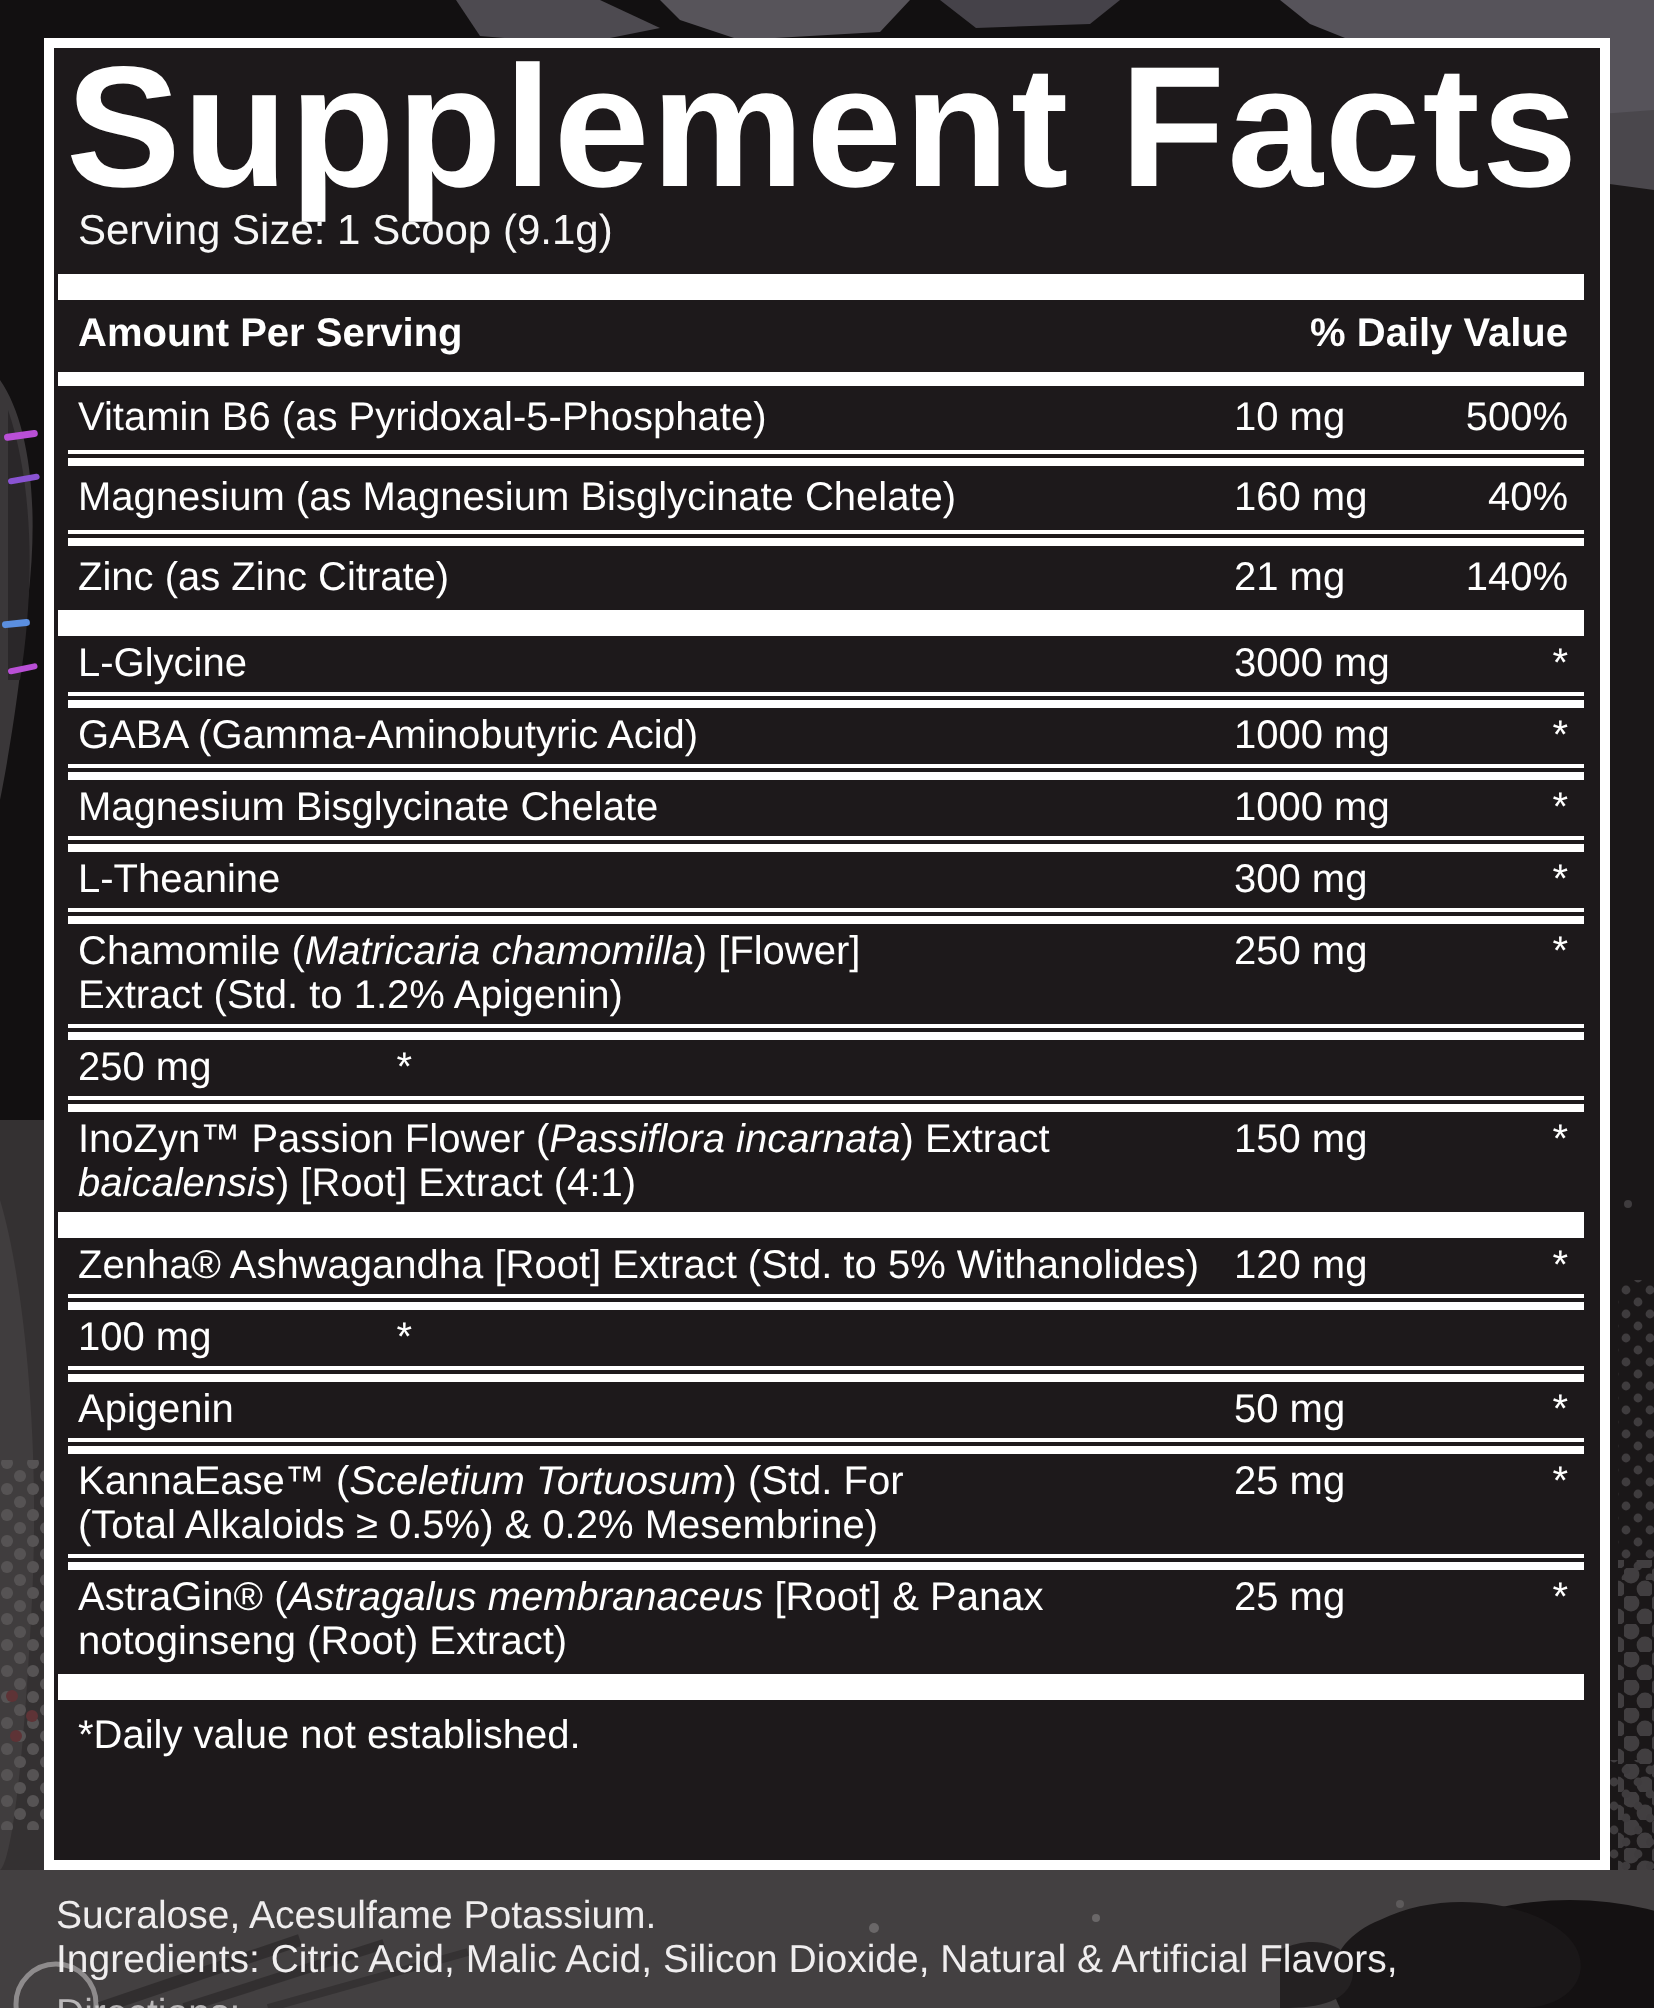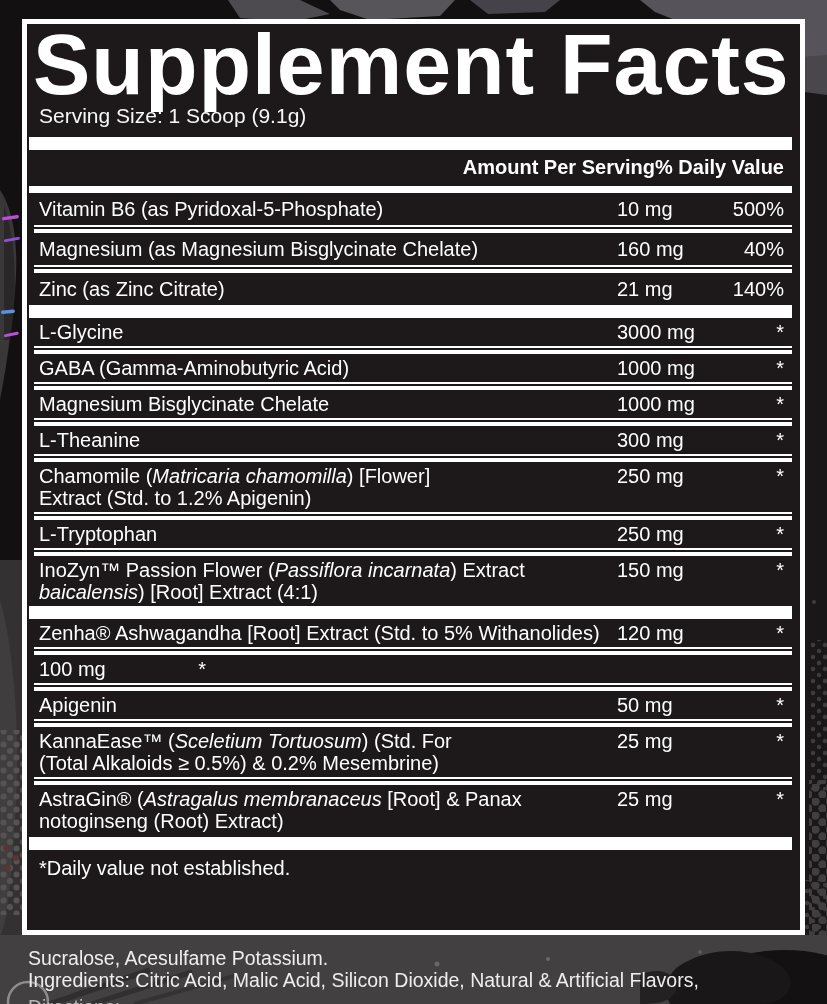--- a/index.html
+++ b/index.html
@@ -28,21 +28,21 @@
   .bar   { height:13px; background:#ffffff; margin:0 8px 0 2px; }
   .bar-1 { margin-top:8px; }
   .bar-mid { margin-top:2px; }
   .sep-single { height:7px; background:#ffffff; margin:0 8px 0 2px; }
   .sep-double {
     height:8px; margin:0 8px 0 7px;
     border-top:2px solid #ffffff; border-bottom:4px solid #ffffff;
   }
 
   .hdr-row {
-    display:flex; justify-content:flex-end; align-items:baseline;
+    display:flex; justify-content:space-between; align-items:baseline;
     padding:7px 16px 8px 12px; font-size:20px; font-weight:bold; line-height:21px;
   }
 
   .row { display:flex; align-items:flex-start; padding:3px 16px 3px 12px; font-size:20px; line-height:22px; }
   .row.pad5 { padding-top:5px; padding-bottom:5px; }
   .row .name { flex:1 1 auto; min-width:0; }
   .row .name .nl { white-space:nowrap; }
   .row .amt { flex:0 0 95px; text-align:left; white-space:nowrap; }
   .row .dv  { flex:0 0 72px; text-align:right; white-space:nowrap; }
 
@@ -193,23 +193,20 @@
         <div class="row">
           <div class="name">
             <div class="nl"><span>Chamomile (</span><i>Matricaria chamomilla</i><span>) [Flower]</span></div>
             <div class="nl"><span>Extract (Std. to 1.2% Apigenin)</span></div>
           </div>
           <div class="amt">250 mg</div>
           <div class="dv">*</div>
         </div>
         <div class="sep-double"></div>
         <div class="row">
-          <div class="name">
-            <div class="nl"><span>L-Tryptophan</span></div>
-          </div>
           <div class="amt">250 mg</div>
           <div class="dv">*</div>
         </div>
         <div class="sep-double"></div>
         <div class="row">
           <div class="name">
             <div class="nl"><span>InoZyn™ Passion Flower (</span><i>Passiflora incarnata</i><span>) Extract</span></div>
             <div class="nl"><i>baicalensis</i><span>) [Root] Extract (4:1)</span></div>
           </div>
           <div class="amt">150 mg</div>

